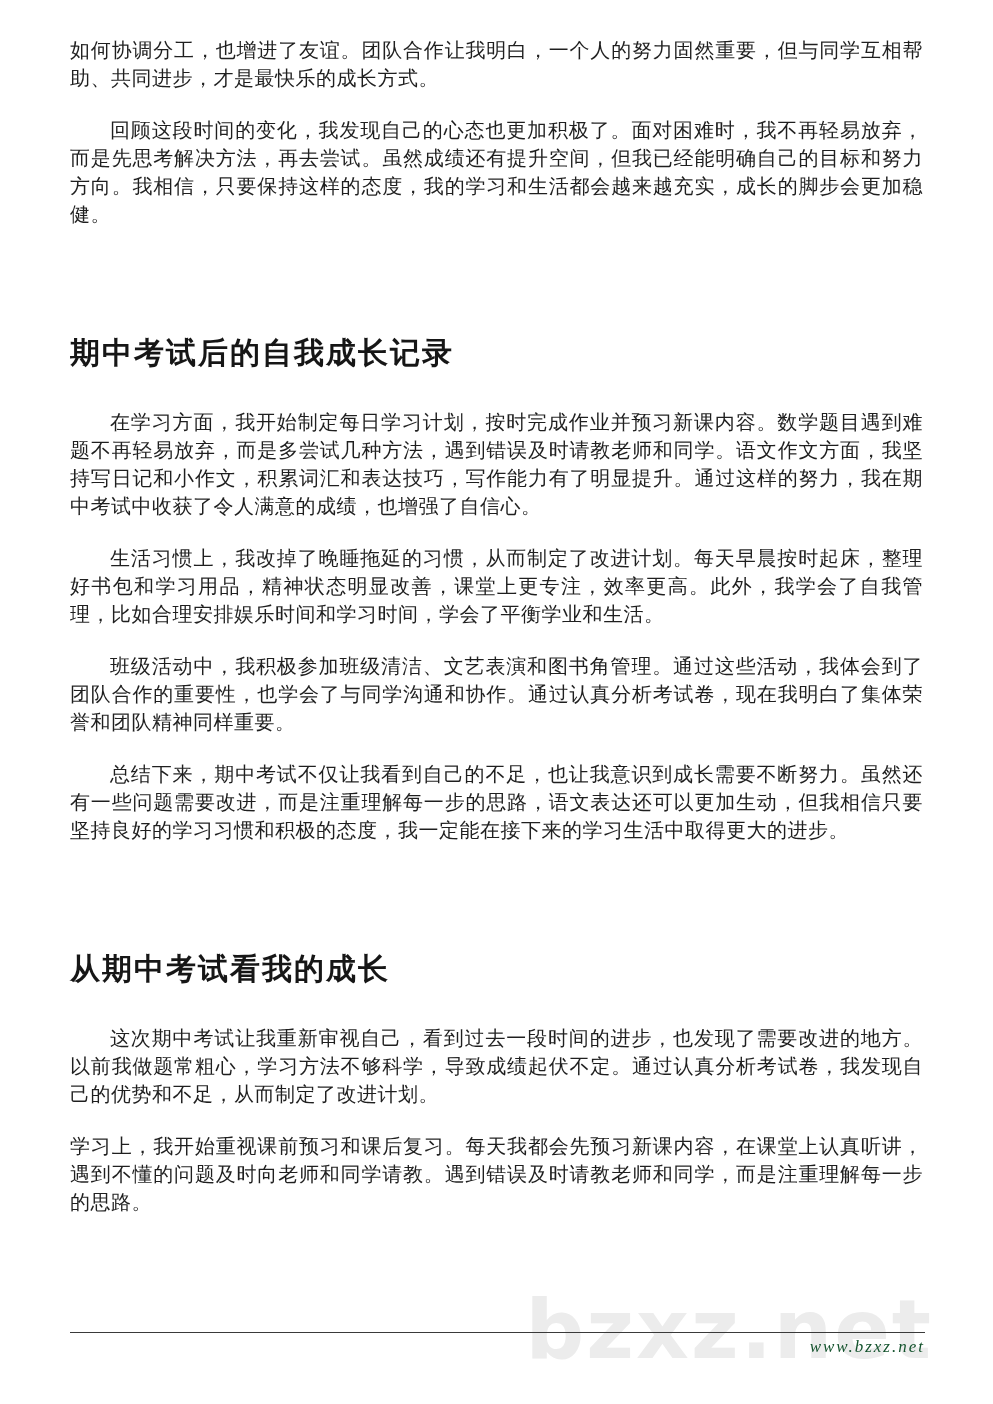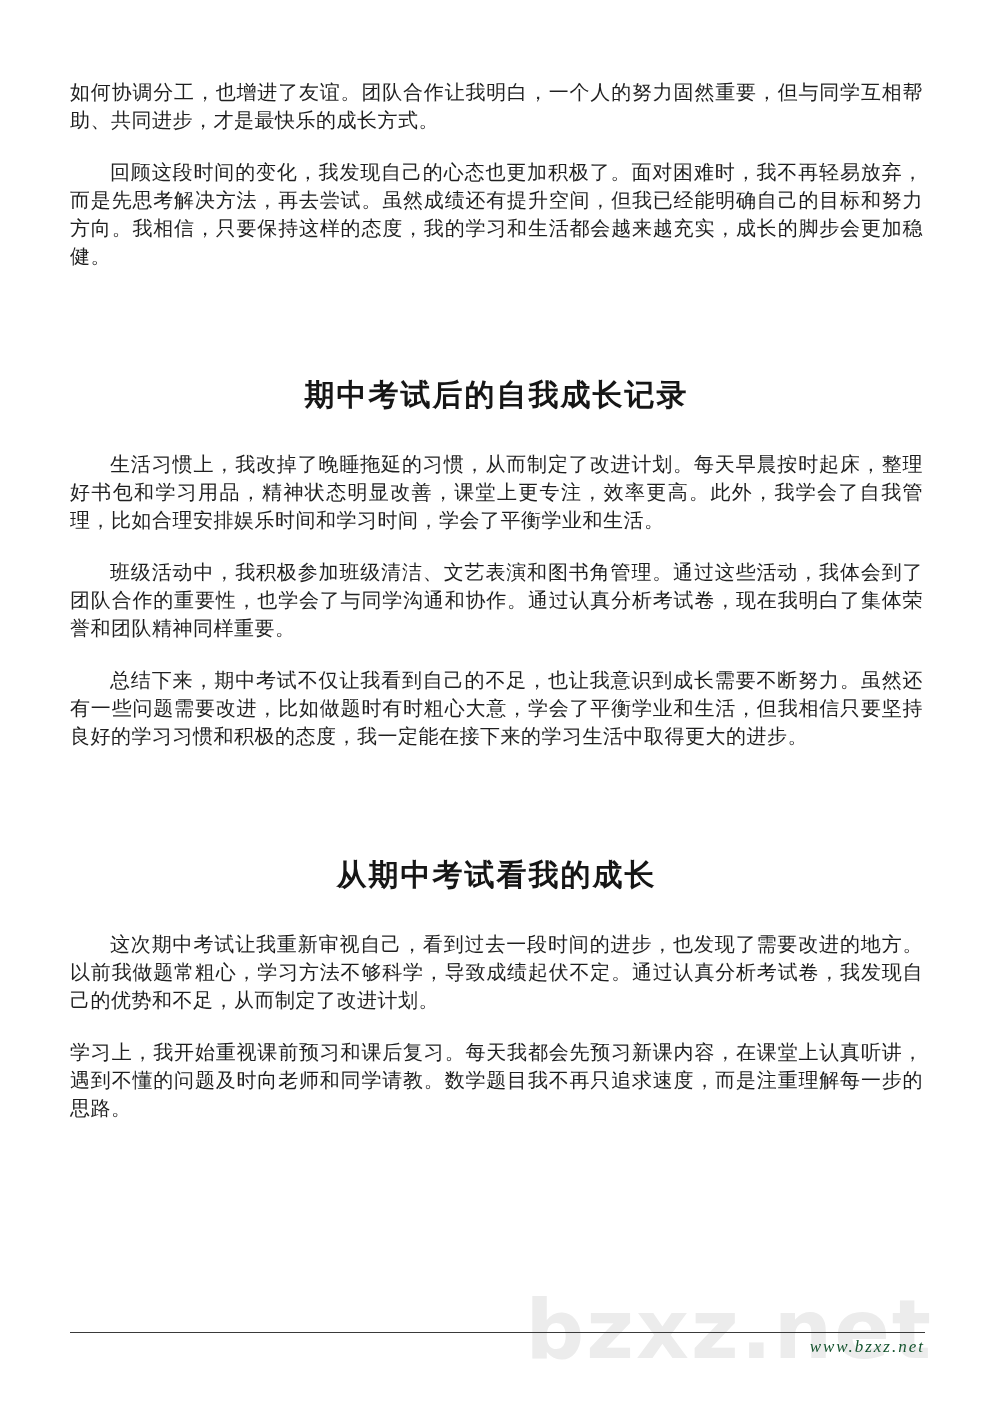--- a/index.html
+++ b/index.html
@@ -12,37 +12,37 @@
     height: 1404px;
     position: relative;
     overflow: hidden;
     font-family: "Liberation Serif", "DejaVu Serif", serif;
     color: #1f1f1f;
   }
   .page {
     position: relative;
     width: 853px;
     margin: 0 auto;
-    padding-top: 78px;
+    padding-top: 36px;
     z-index: 1;
   }
   .body-text p {
     font-size: 20px;
     line-height: 28px;
     margin: 0 0 24px 0;
     text-align: justify;
     letter-spacing: 0.5px;
   }
   .body-text p.indent {
     text-indent: 2em;
   }
   h2.essay-title {
     font-size: 30px;
     font-weight: bold;
-    text-align: center;
+    text-align: left;
     letter-spacing: 2px;
     line-height: 42px;
     margin: 104px 0 34px 0;
     color: #161616;
   }
   .footer {
     position: absolute;
     left: 70px;
     right: 68px;
     top: 1332px;
@@ -86,31 +86,32 @@
 
 <div class="page body-text">
 
   <p>如何协调分工，也增进了友谊。团队合作让我明白，一个人的努力固然重要，但与同学互相帮助、共同进步，才是最快乐的成长方式。</p>
 
   <p class="indent">回顾这段时间的变化，我发现自己的心态也更加积极了。面对困难时，我不再轻易放弃，而是先思考解决方法，再去尝试。虽然成绩还有提升空间，但我已经能明确自己的目标和努力方向。我相信，只要保持这样的态度，我的学习和生活都会越来越充实，成长的脚步会更加稳健。</p>
 
   <h2 class="essay-title">期中考试后的自我成长记录</h2>
 
 
+  <p class="indent">在学习方面，我开始制定每日学习计划，按时完成作业并预习新课内容。数学题目遇到难题不再轻易放弃，而是多尝试几种方法，遇到错误及时请教老师和同学。语文作文方面，我坚持写日记和小作文，积累词汇和表达技巧，写作能力有了明显提升。通过这样的努力，我在期中考试中收获了令人满意的成绩，也增强了自信心。</p>
 
   <p class="indent">生活习惯上，我改掉了晚睡拖延的习惯，从而制定了改进计划。每天早晨按时起床，整理好书包和学习用品，精神状态明显改善，课堂上更专注，效率更高。此外，我学会了自我管理，比如合理安排娱乐时间和学习时间，学会了平衡学业和生活。</p>
 
   <p class="indent">班级活动中，我积极参加班级清洁、文艺表演和图书角管理。通过这些活动，我体会到了团队合作的重要性，也学会了与同学沟通和协作。通过认真分析考试卷，现在我明白了集体荣誉和团队精神同样重要。</p>
 
-  <p class="indent">总结下来，期中考试不仅让我看到自己的不足，也让我意识到成长需要不断努力。虽然还有一些问题需要改进，比如做题时有时粗心大意，学会了平衡学业和生活，但我相信只要坚持良好的学习习惯和积极的态度，我一定能在接下来的学习生活中取得更大的进步。</p>
+  <p class="indent">总结下来，期中考试不仅让我看到自己的不足，也让我意识到成长需要不断努力。虽然还有一些问题需要改进，而是注重理解每一步的思路，语文表达还可以更加生动，但我相信只要坚持良好的学习习惯和积极的态度，我一定能在接下来的学习生活中取得更大的进步。</p>
 
   <h2 class="essay-title">从期中考试看我的成长</h2>
 
   <p class="indent">这次期中考试让我重新审视自己，看到过去一段时间的进步，也发现了需要改进的地方。以前我做题常粗心，学习方法不够科学，导致成绩起伏不定。通过认真分析考试卷，我发现自己的优势和不足，从而制定了改进计划。</p>
 
-  <p>学习上，我开始重视课前预习和课后复习。每天我都会先预习新课内容，在课堂上认真听讲，遇到不懂的问题及时向老师和同学请教。数学题目我不再只追求速度，而是注重理解每一步的思路。</p>
+  <p>学习上，我开始重视课前预习和课后复习。每天我都会先预习新课内容，在课堂上认真听讲，遇到不懂的问题及时向老师和同学请教。遇到错误及时请教老师和同学，而是注重理解每一步的思路。</p>
 
 </div>
 
 <div class="footer">
   <hr class="footer-divider">
   <span class="footer-url">www.bzxz.net</span>
 </div>
 
 </body></html>

